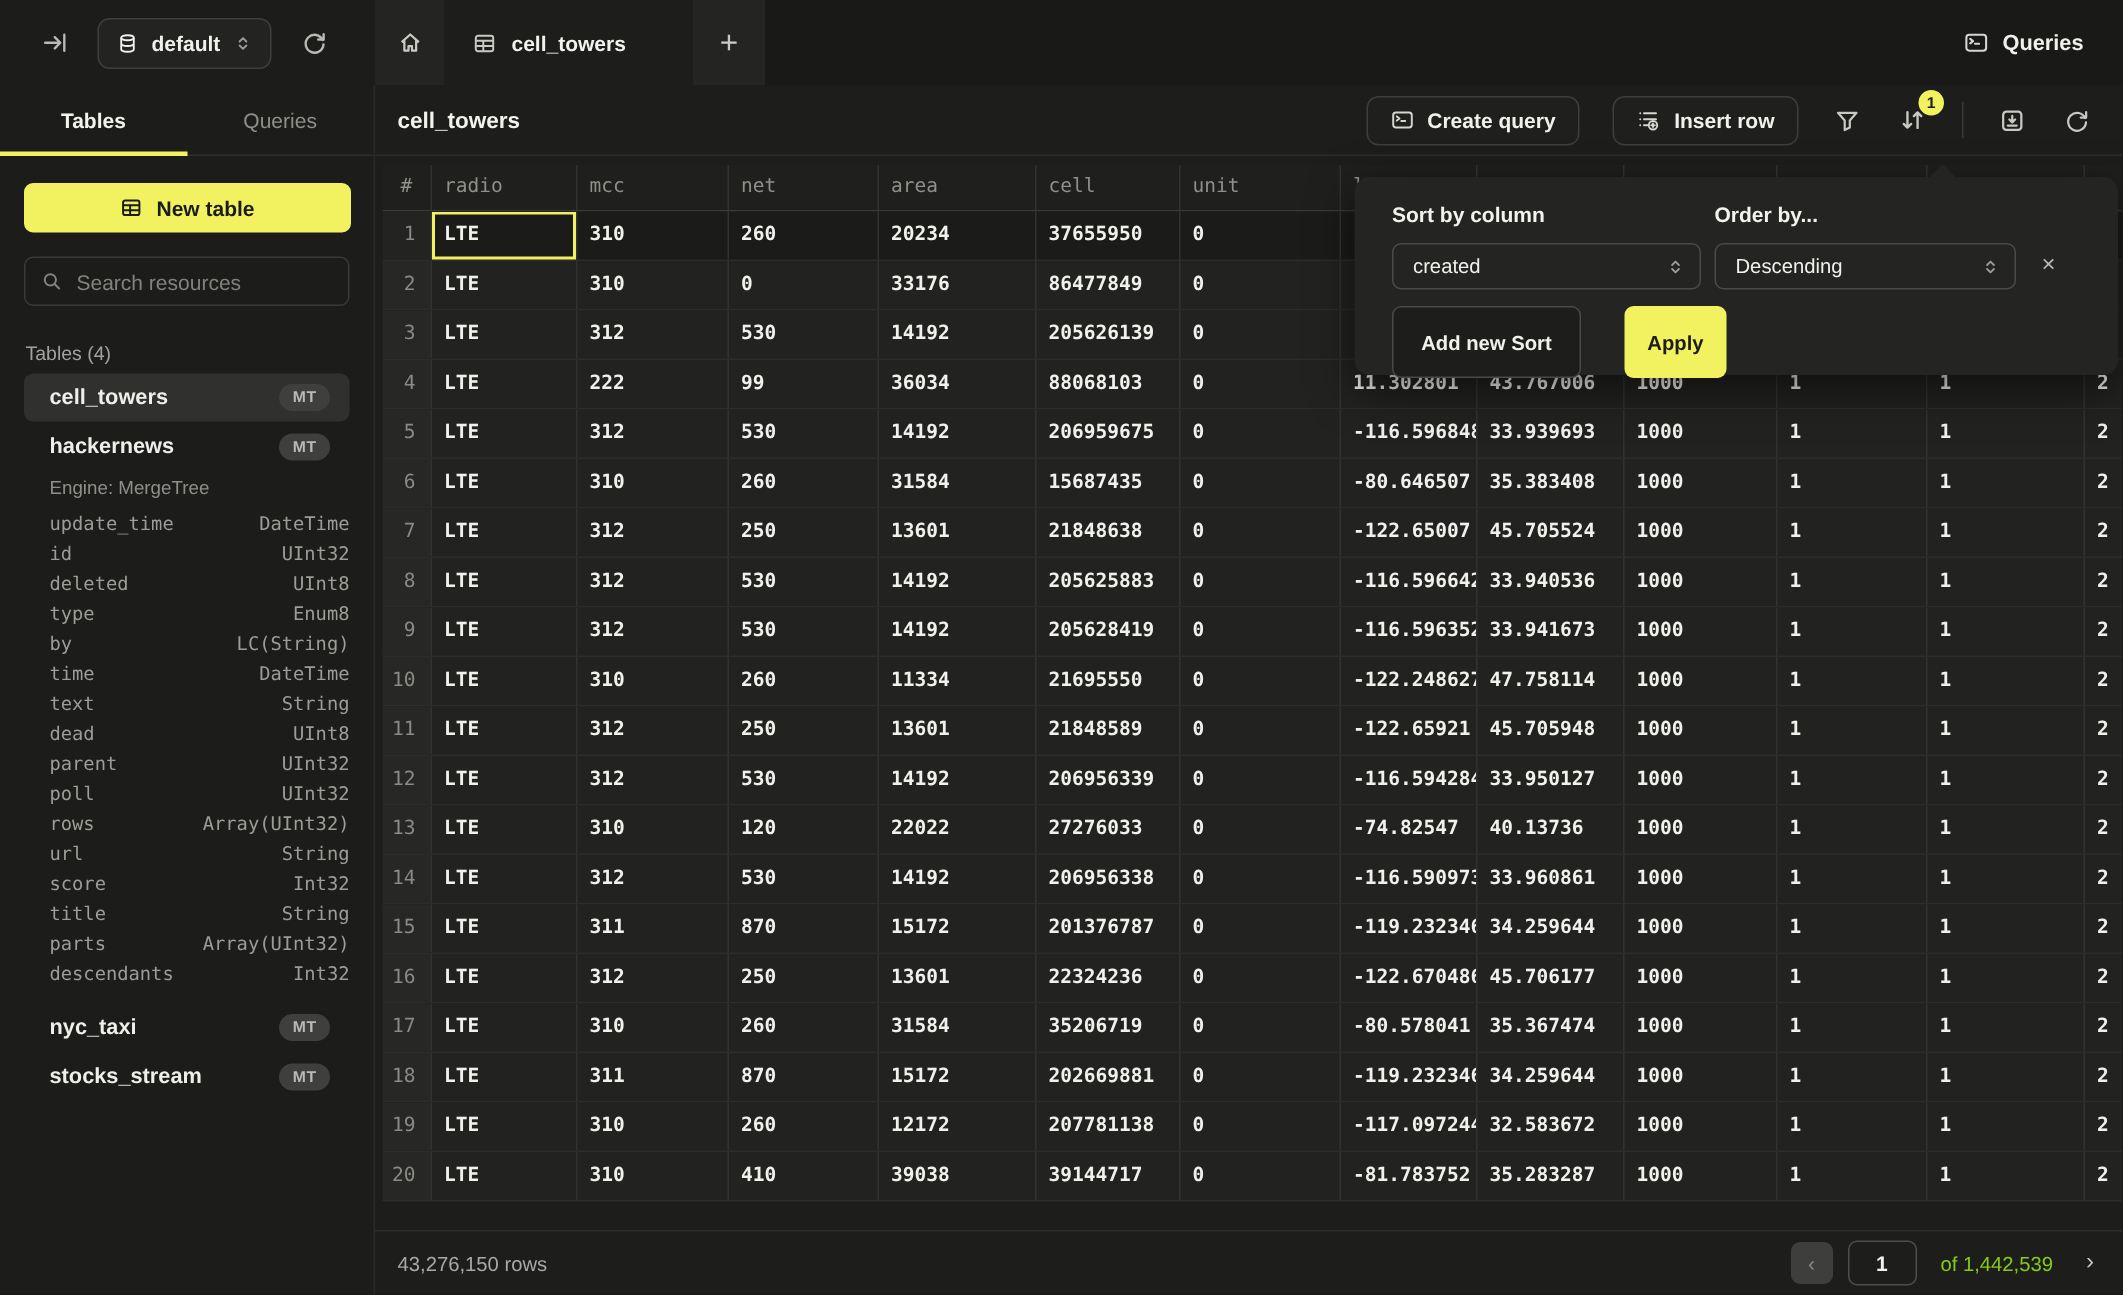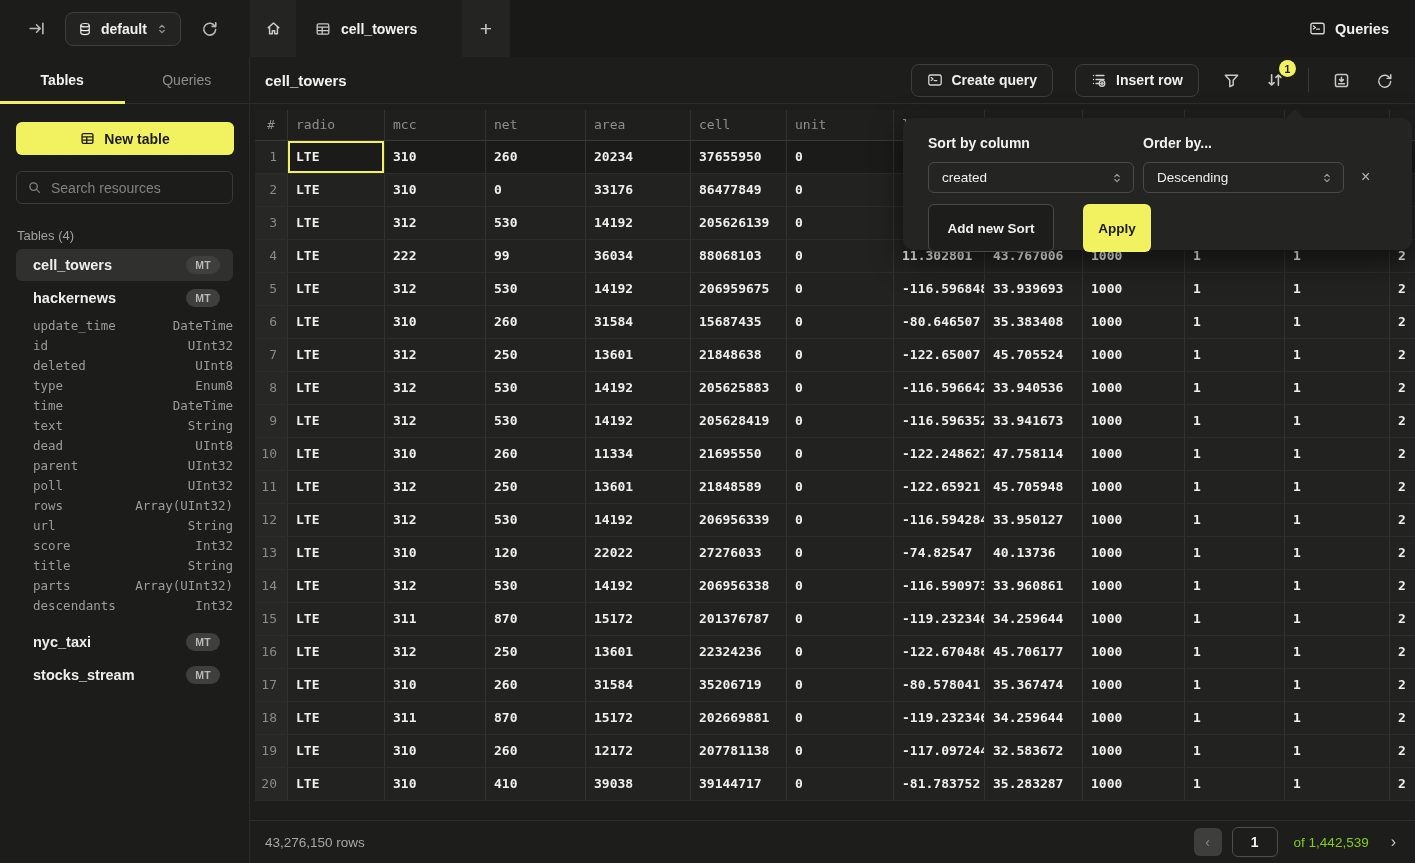--- a/index.html
+++ b/index.html
@@ -194,35 +194,40 @@
     <div class="side-section-label">Tables (4)</div>
     <div id="tables-list">
         <div class="tbl-item selected">
           <span class="tname">cell_towers</span>
           <span class="mt-badge">MT</span>
         </div>
         <div class="tbl-item">
           <span class="tname">hackernews</span>
           <span class="mt-badge">MT</span>
         </div>
+        <div class="engine-line">Engine: MergeTree</div>
         <div class="schema-row">
           <span>update_time</span>
           <span>DateTime</span>
         </div>
         <div class="schema-row">
           <span>id</span>
           <span>UInt32</span>
         </div>
         <div class="schema-row">
           <span>deleted</span>
           <span>UInt8</span>
         </div>
         <div class="schema-row">
           <span>type</span>
           <span>Enum8</span>
+        </div>
+        <div class="schema-row">
+          <span>by</span>
+          <span>LC(String)</span>
         </div>
         <div class="schema-row">
           <span>time</span>
           <span>DateTime</span>
         </div>
         <div class="schema-row">
           <span>text</span>
           <span>String</span>
         </div>
         <div class="schema-row">

